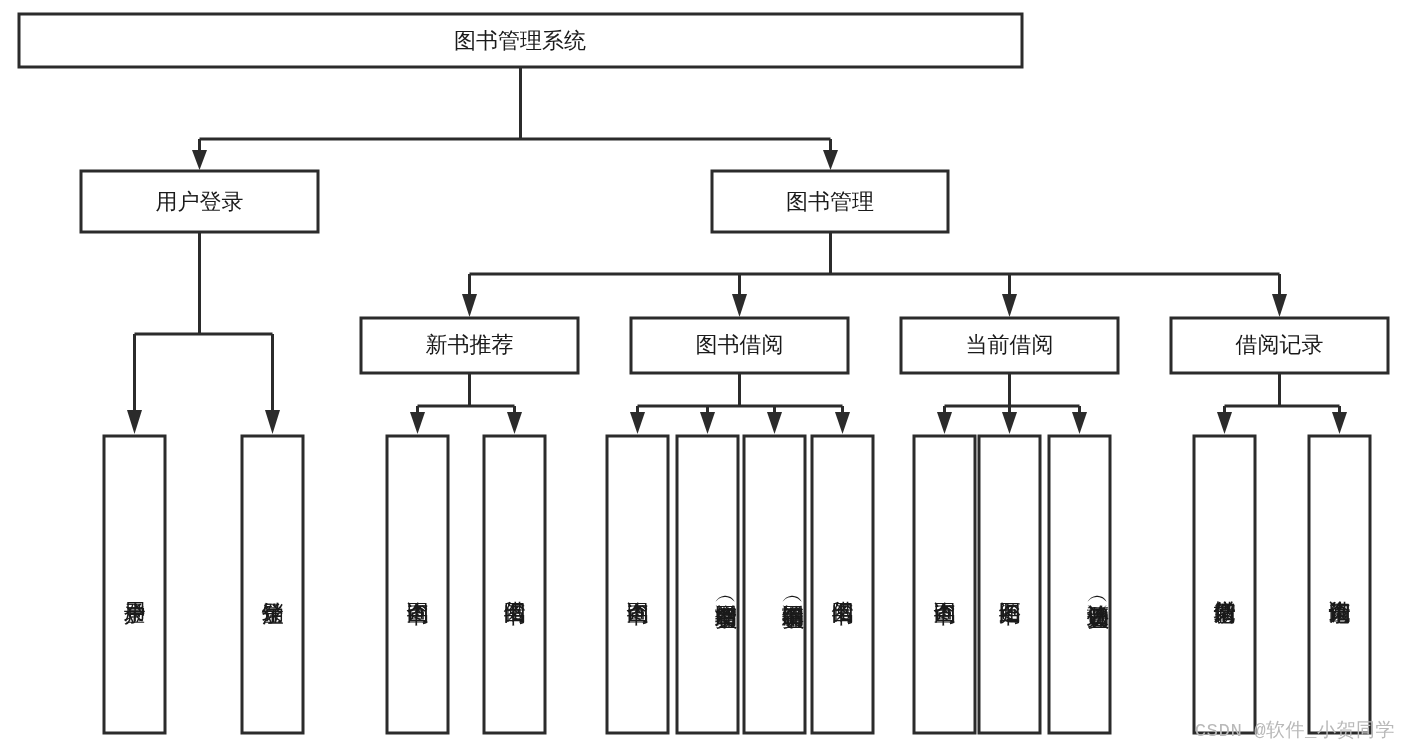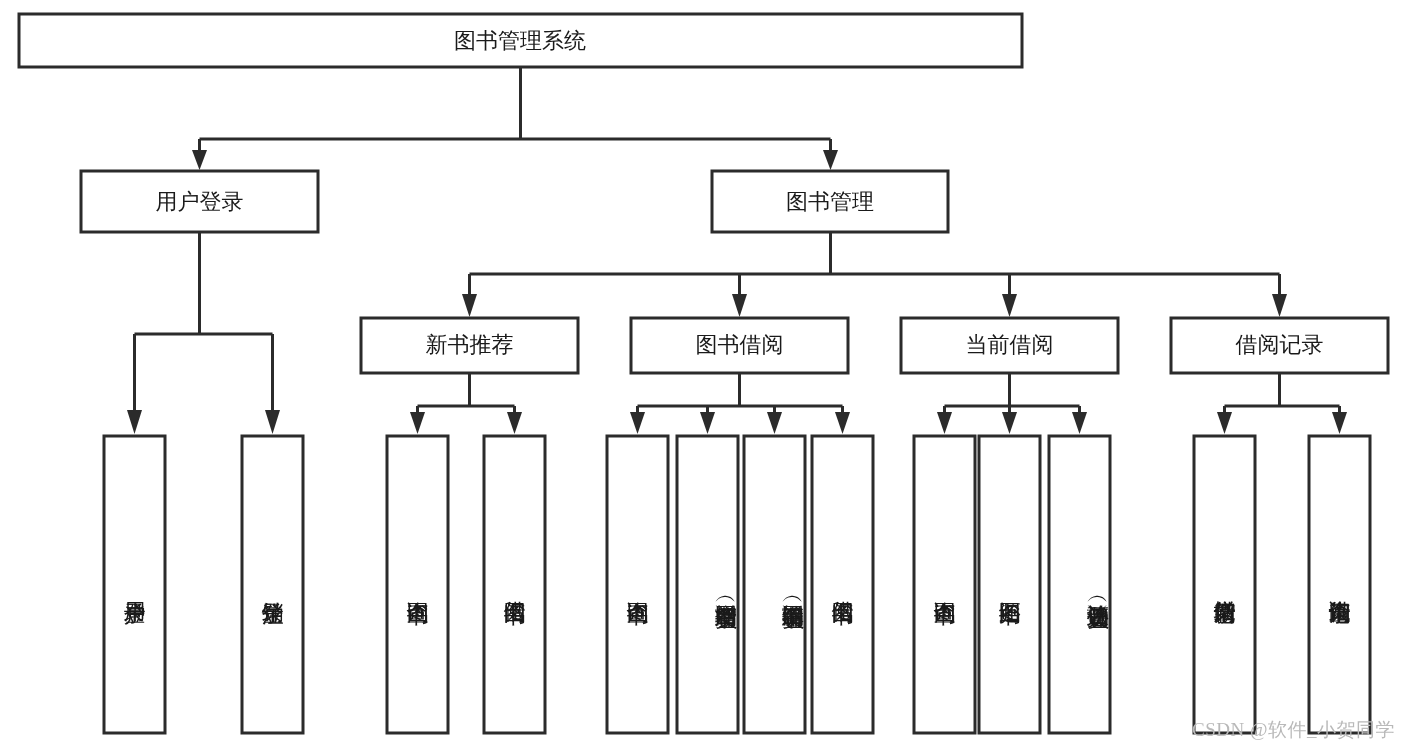--- a/index.html
+++ b/index.html
@@ -60,21 +60,21 @@
     letter-spacing: 0.5px;
     writing-mode: vertical-rl;
     text-orientation: upright;
     white-space: nowrap;
     pointer-events: none;
   }
   .watermark {
     position: absolute;
     right: 10px;
     bottom: 4px;
-    font-family: Liberation Serif, serif;
+    font-family: Liberation Mono, monospace;
     font-size: 19px;
     color: #b9b9b9;
     white-space: nowrap;
     letter-spacing: 0.5px;
   }
 </style>
 </head>
 <body>
 
 <div id="diagram-root">

